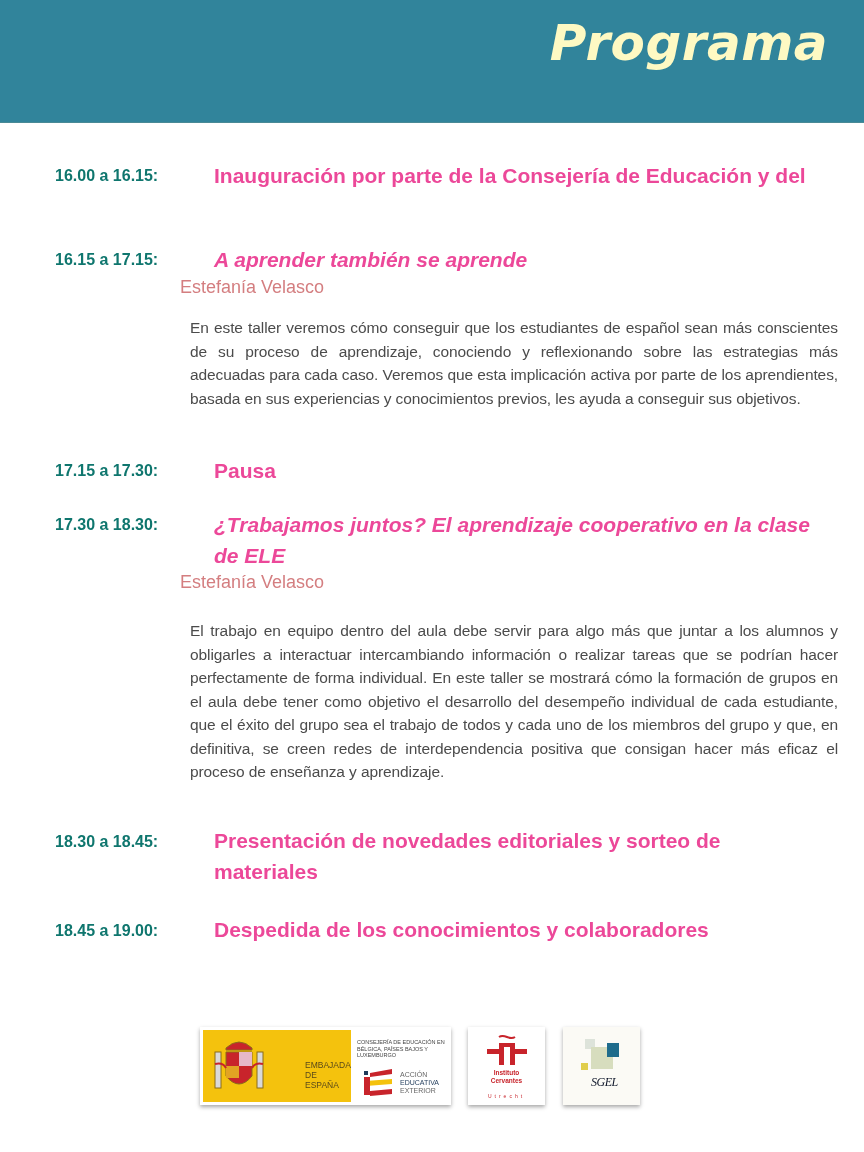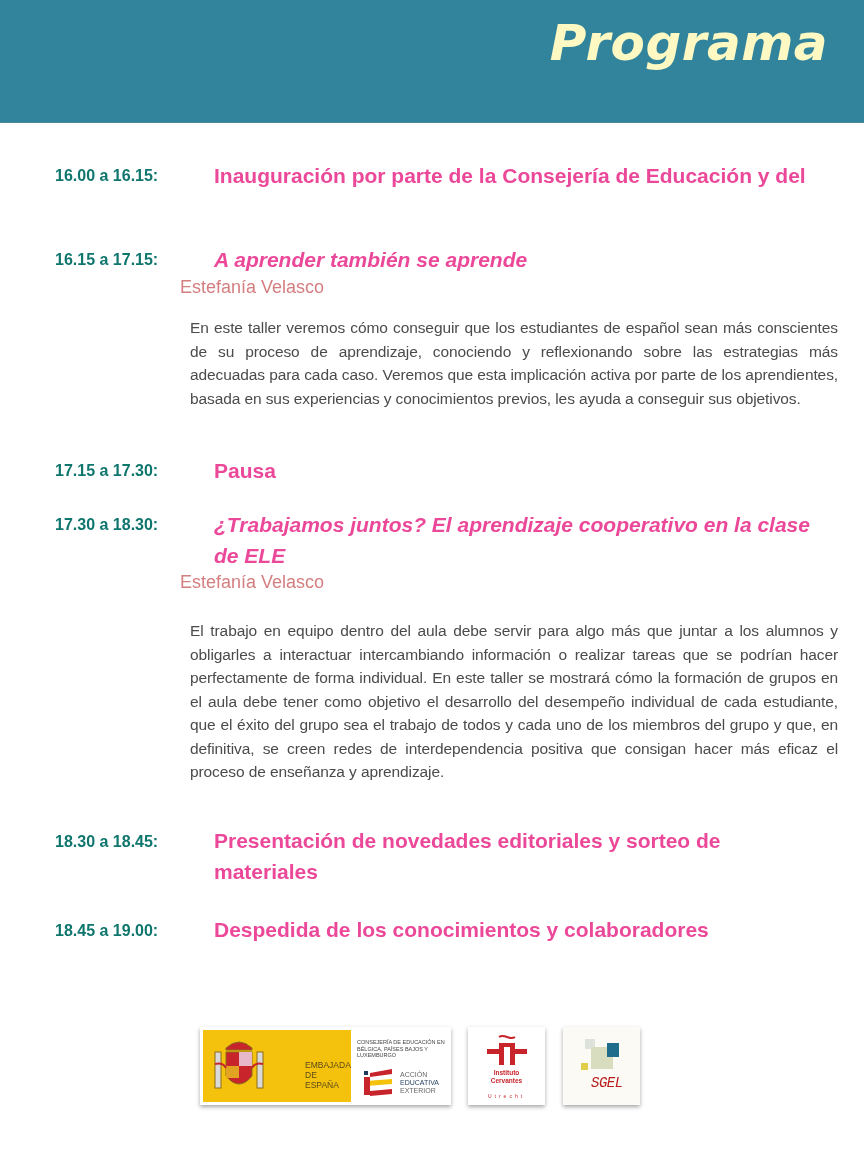--- a/index.html
+++ b/index.html
@@ -28,22 +28,22 @@
     .emb-white { position: absolute; left: 151px; top: 3px; width: 97px; height: 72px; background: #fff; }
     .emb-text { position: absolute; left: 66px; top: 30px; font-size: 8.5px; color: #5a4a1a; line-height: 10px; margin-left: 36px; }
     .cons-text { position: absolute; left: 157px; top: 12px; font-size: 5.5px; color: #444; line-height: 6.5px; width: 92px; }
     .acc-text { position: absolute; left: 200px; top: 44px; font-size: 7px; color: #666; line-height: 8px; }
     .logo-cervantes { left: 268px; width: 77px; }
     .logo-sgel { left: 363px; width: 77px; background: #fbfaf5; }
     .ic-text { position: absolute; left: 0; width: 77px; text-align: center; color: #c8242b;
       font-size: 6.5px; font-weight: bold; line-height: 8px; top: 42px; }
     .ic-city { position: absolute; left: 0; width: 77px; text-align: center; color: #c8242b;
       font-size: 5px; letter-spacing: 3px; top: 66px; }
-    .sgel-text { position: absolute; left: 28px; top: 48px; color: #b91c1c; font-style: italic;
-      font-size: 14px; font-family: Liberation Mono, monospace; letter-spacing: -0.5px; }
+    .sgel-text { position: absolute; left: 28px; top: 48px; color: #0f172a; font-style: italic;
+      font-size: 12px; font-family: Liberation Serif, serif; letter-spacing: -0.5px; }
   </style>
 </head>
 <body>
 
 <div class="header">
   <div class="header-title">Programa</div>
 </div>
 
 <div class="item" style="top:160px;">
   <div class="time" style="top:7px;">16.00 a 16.15:</div>

